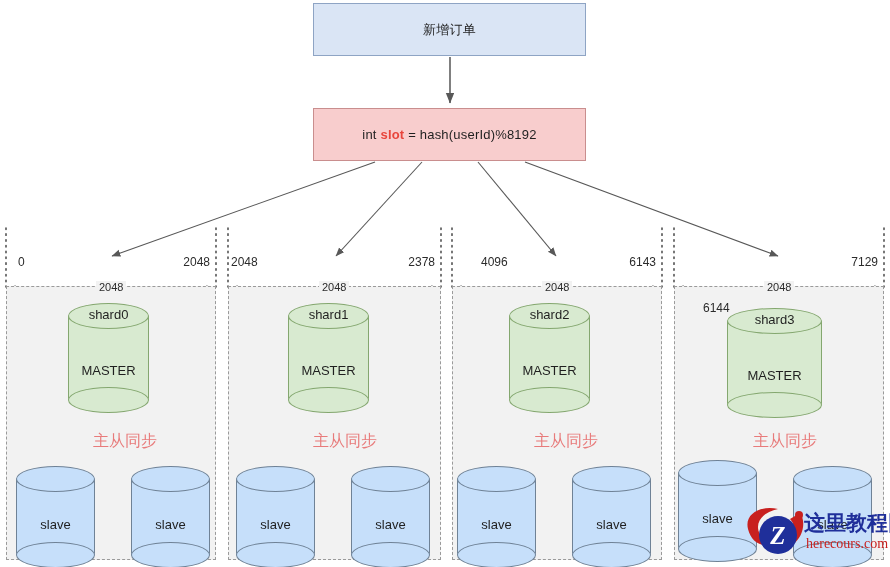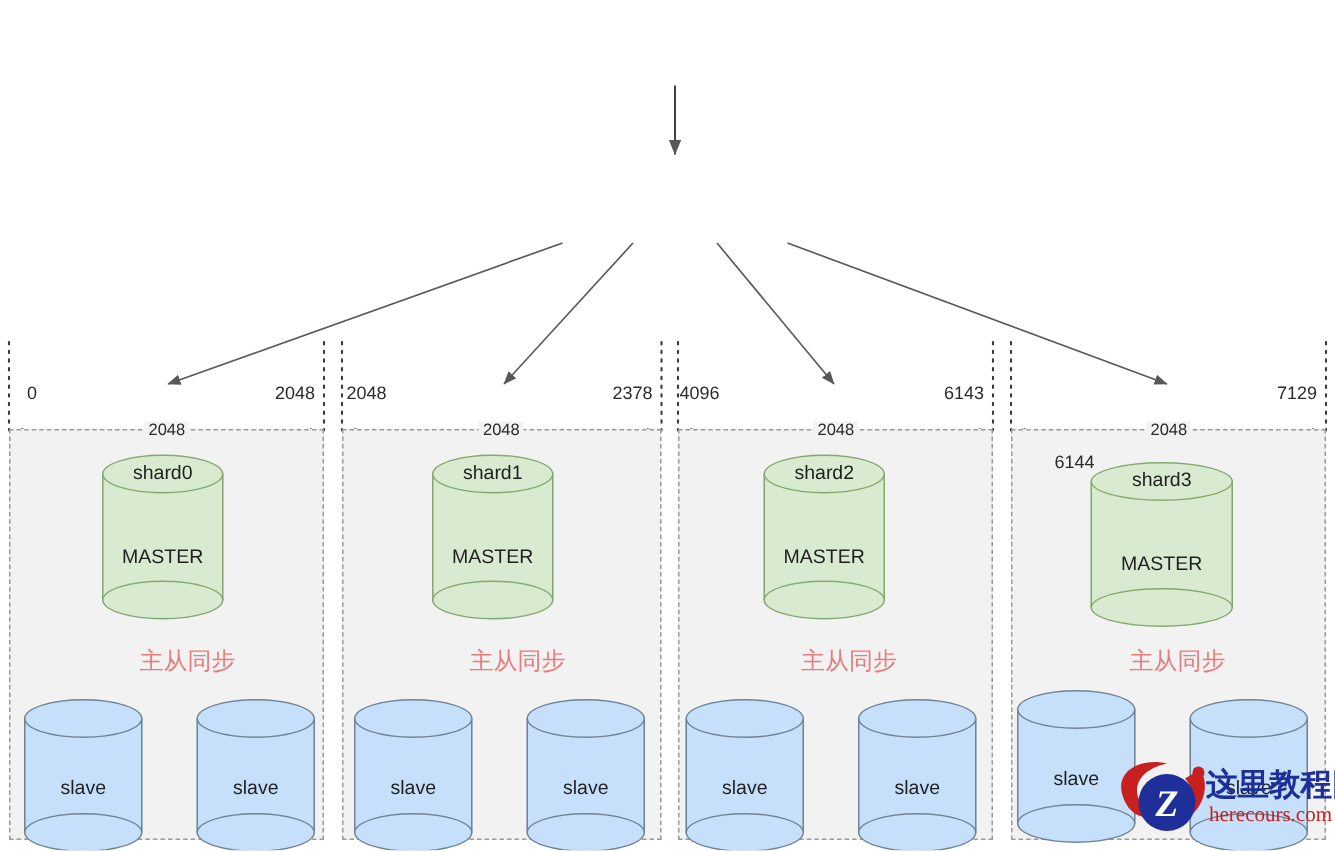--- a/index.html
+++ b/index.html
@@ -192,21 +192,27 @@
     color: #c8201e;
     font-family: "Liberation Serif", "DejaVu Serif", serif;
     white-space: nowrap;
   }
 </style>
 </head>
 <body>
 
 <div id="stage">
 
-
+  <div class="flowbox" id="order-box">
+    <span>新增订单</span>
+  </div>
+
+  <div class="flowbox" id="hash-box">
+    <span class="expr"><span>int </span><span class="kw-slot">slot</span><span> = hash(userId)%8192</span></span>
+  </div>
 
   <svg id="vector" viewBox="0 0 890 567">
     <defs>
       <marker id="ah" markerWidth="9" markerHeight="9" refX="7.6" refY="3.2" orient="auto" markerUnits="strokeWidth">
         <path d="M0,0 L8,3.2 L0,6.4 z" fill="#585858"></path>
       </marker>
       <marker id="ah-sm" markerWidth="8" markerHeight="8" refX="6.6" refY="2.8" orient="auto" markerUnits="strokeWidth">
         <path d="M0,0 L7,2.8 L0,5.6 z" fill="#555555"></path>
       </marker>
       <marker id="ah-sm-start" markerWidth="8" markerHeight="8" refX="0.4" refY="2.8" orient="auto" markerUnits="strokeWidth">
@@ -272,21 +278,21 @@
   <div class="region" style="left:228px;width:213px;"></div>
   <div class="region" style="left:452px;width:210px;"></div>
   <div class="region" style="left:674px;width:210px;"></div>
 
   <div class="range-label lo" style="left:18px;">0</div>
   <div class="range-label hi" style="left:150px;width:60px;">2048</div>
 
   <div class="range-label lo" style="left:231px;">2048</div>
   <div class="range-label hi" style="left:375px;width:60px;">2378</div>
 
-  <div class="range-label lo" style="left:453px;">4096</div>
+  <div class="range-label lo" style="left:481px;">4096</div>
   <div class="range-label hi" style="left:596px;width:60px;">6143</div>
 
   <div class="range-label lo" style="left:703px;margin-top:46px;">6144</div>
   <div class="range-label hi" style="left:818px;width:60px;">7129</div>
 
   <div class="span-label" style="left:96px;">2048</div>
   <div class="span-label" style="left:319px;">2048</div>
   <div class="span-label" style="left:542px;">2048</div>
   <div class="span-label" style="left:764px;">2048</div>
 

